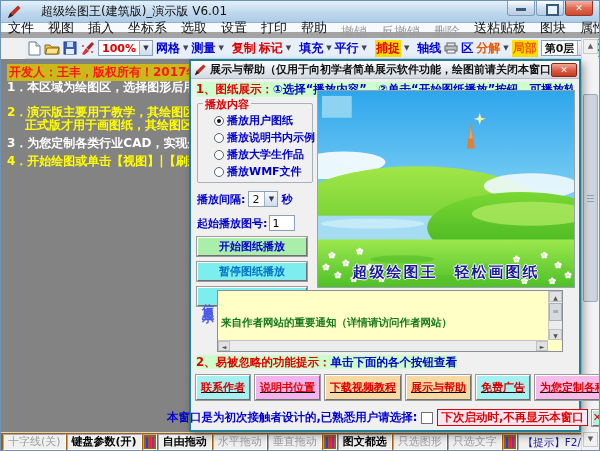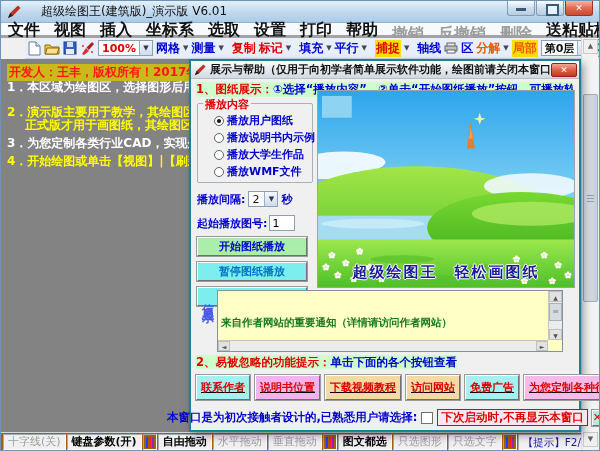--- a/index.html
+++ b/index.html
@@ -13,21 +13,21 @@
   .titlebar .ticon { margin:0 5px 0 6px; }
   .titlebar .ttext { font-size:12px; color:#111; }
   .winbtns { position:absolute; right:6px; top:0; display:flex; gap:1px; }
   .wbtn { width:28px; height:15px; border:1px solid #7e9cbc; border-top:none; border-radius:0 0 3px 3px;
     background:linear-gradient(#fbfdfe,#cfdeec 50%,#b9cde2); position:relative; cursor:pointer; }
   .wbtn.close { background:linear-gradient(#f4b5a5,#e06a50 50%,#c94a33); border-color:#9c3325; color:#fff; font-size:9px; font-weight:bold; text-align:center; line-height:14px; }
   .wbtn.min::after { content:""; position:absolute; left:8px; right:8px; bottom:4px; height:3px; background:#3a5a7a; }
   .wbtn.max::after { content:""; position:absolute; left:9px; top:3px; width:9px; height:8px; border:2px solid #3a5a7a; background:#e8f2fa; }
 
   
-  .menubar { position:absolute; left:0; top:22px; width:598px; height:15px; background:#f7fafd; border-bottom:3px solid #a3a3a3; display:flex; align-items:center; font-size:16px;font-weight:bold; }
+  .menubar { position:absolute; left:0; top:22px; width:598px; height:15px; background:#f7fafd; border-bottom:6px solid #a3a3a3; display:flex; align-items:center; font-size:13px; }
   .menubar .mi { padding:0 7px; color:#111; cursor:pointer; line-height:15px; white-space:nowrap; }
   .menubar .spacer { flex:1; }
   .menubar .mi.dis { color:#9d9d9d;margin-top:8px; }
 
   
   .toolbar { position:absolute; left:0; top:37px; width:582px; height:21px; background:#e6effa; border-bottom:1px solid #c8d6e6; display:flex; align-items:center; gap:3px; padding:0 3px; white-space:nowrap;margin-left:24px; }
   .tb-ico { width:17px; height:17px; display:flex; align-items:center; justify-content:center; cursor:pointer; }
   .combo { display:flex; align-items:center; height:16px; background:#fff; border:1px solid #8aa0b8; cursor:pointer; }
   .combo .cval { padding:0 3px; font-size:11px; font-weight:bold; }
   .combo .carw { width:13px; height:14px; background:linear-gradient(#f4f8fb,#cfdcea); border-left:1px solid #9ab0c6; font-size:7px; color:#335; text-align:center; line-height:14px; }
@@ -407,21 +407,21 @@
     </div>
 
     <div class="sec2">
       <span class="bg sec-red">2、易被忽略的功能提示：</span><span class="bg sec-blue">单击下面的各个按钮查看</span>
     </div>
 
     <div class="actions">
       <div class="abtn acyan">联系作者</div>
       <div class="abtn apink">说明书位置</div>
       <div class="abtn awheat">下载视频教程</div>
-      <div class="abtn awheat">访问网站</div>
+      <div class="abtn awheat">展示与帮助</div>
       <div class="abtn acyan">免费广告</div>
       <div class="abtn acad">为您定制各种行业专用CAD!</div>
     </div>
 
     <div class="bottomrow">
       <span class="bnote">本窗口是为初次接触者设计的,已熟悉用户请选择:</span>
       <span class="chk"></span>
       <span class="nextlbl">下次启动时,不再显示本窗口</span>
       <span class="xbtn">✕</span>
     </div>

